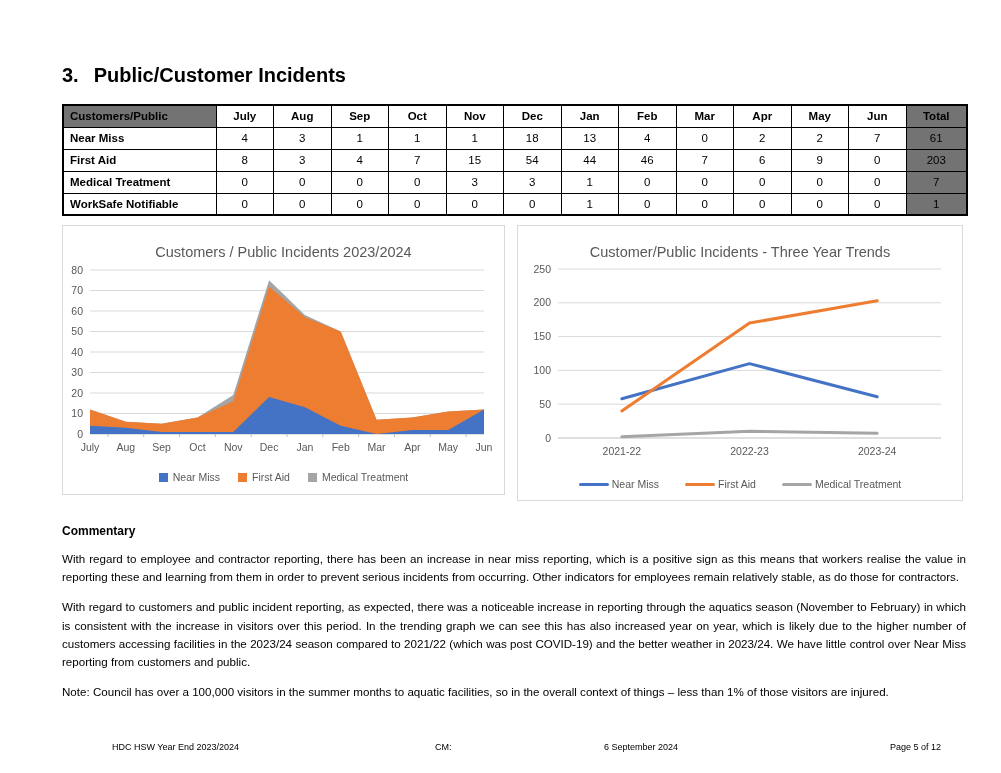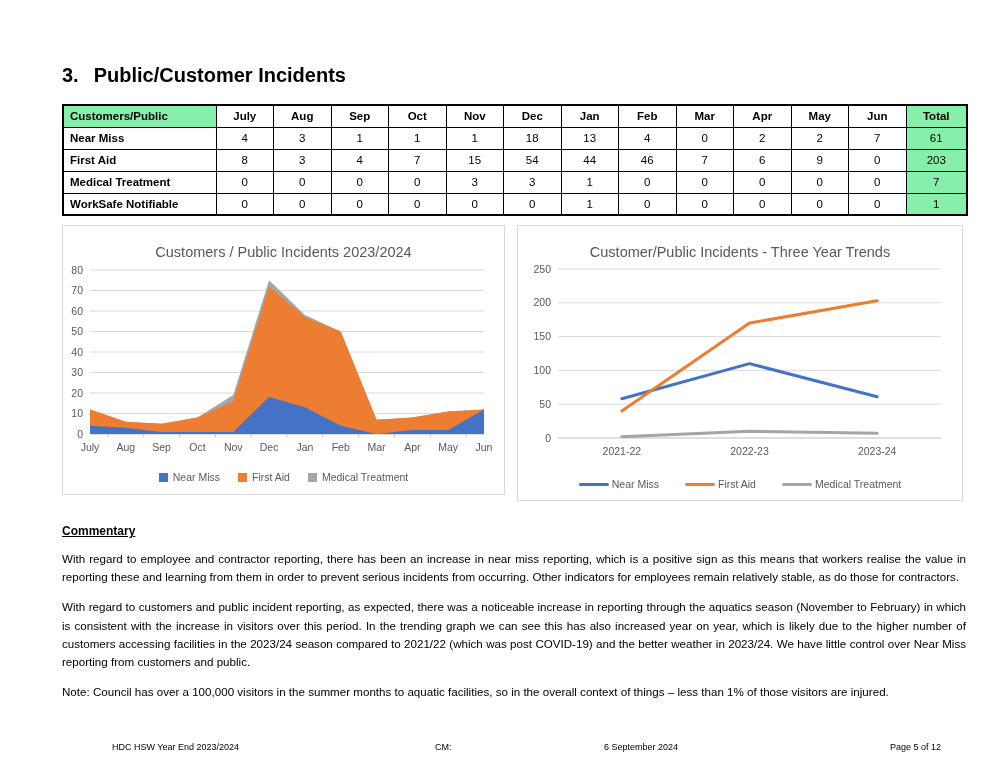--- a/index.html
+++ b/index.html
@@ -31,39 +31,38 @@
   .incidents th, .incidents td {
     border: 1px solid #000;
     font-size: 11.5px;
     height: 22px;
     padding: 1px 6px;
     text-align: center;
     background: #fff;
   }
   .incidents th { font-weight: bold; }
   .incidents .rowhead { text-align: left; font-weight: bold; }
-  .incidents .shade { background: #86efac; }
+  .incidents .shade { background: #737373; }
 
   .charts { display: flex; gap: 12px; margin-top: 9px; align-items: flex-start; }
   .chart-box { position: relative; border: 1px solid #D9D9D9; background: #fff; }
   .chart-box svg { display: block; font-family: "Liberation Sans", sans-serif; }
   .legend {
     position: absolute; left: 0; right: 0;
     display: flex; justify-content: center; align-items: center;
   }
   .legend-area { bottom: 11px; gap: 18px; }
   .legend-line { bottom: 10px; gap: 26px; }
   .legend-item { display: flex; align-items: center; font-size: 10.5px; color: #595959; white-space: nowrap; }
   .sw-square { width: 9px; height: 9px; margin-right: 5px; display: inline-block; }
   .sw-line { width: 30px; height: 3px; margin-right: 3px; display: inline-block; border-radius: 2px; }
 
   .commentary { margin-top: 23px; }
   .commentary h2 {
     font-size: 12px; font-weight: bold;
-    text-decoration: underline;
     margin: 0 0 11px 0;
   }
   .commentary p {
     font-size: 11.6px; line-height: 1.57;
     text-align: justify;
     margin: 12px 0 9px 0;
   }
 
   .footer { position: absolute; left: 62px; top: 742px; width: 879px; height: 14px; font-size: 9px; }
   .footer span { position: absolute; top: 0; white-space: nowrap; }

